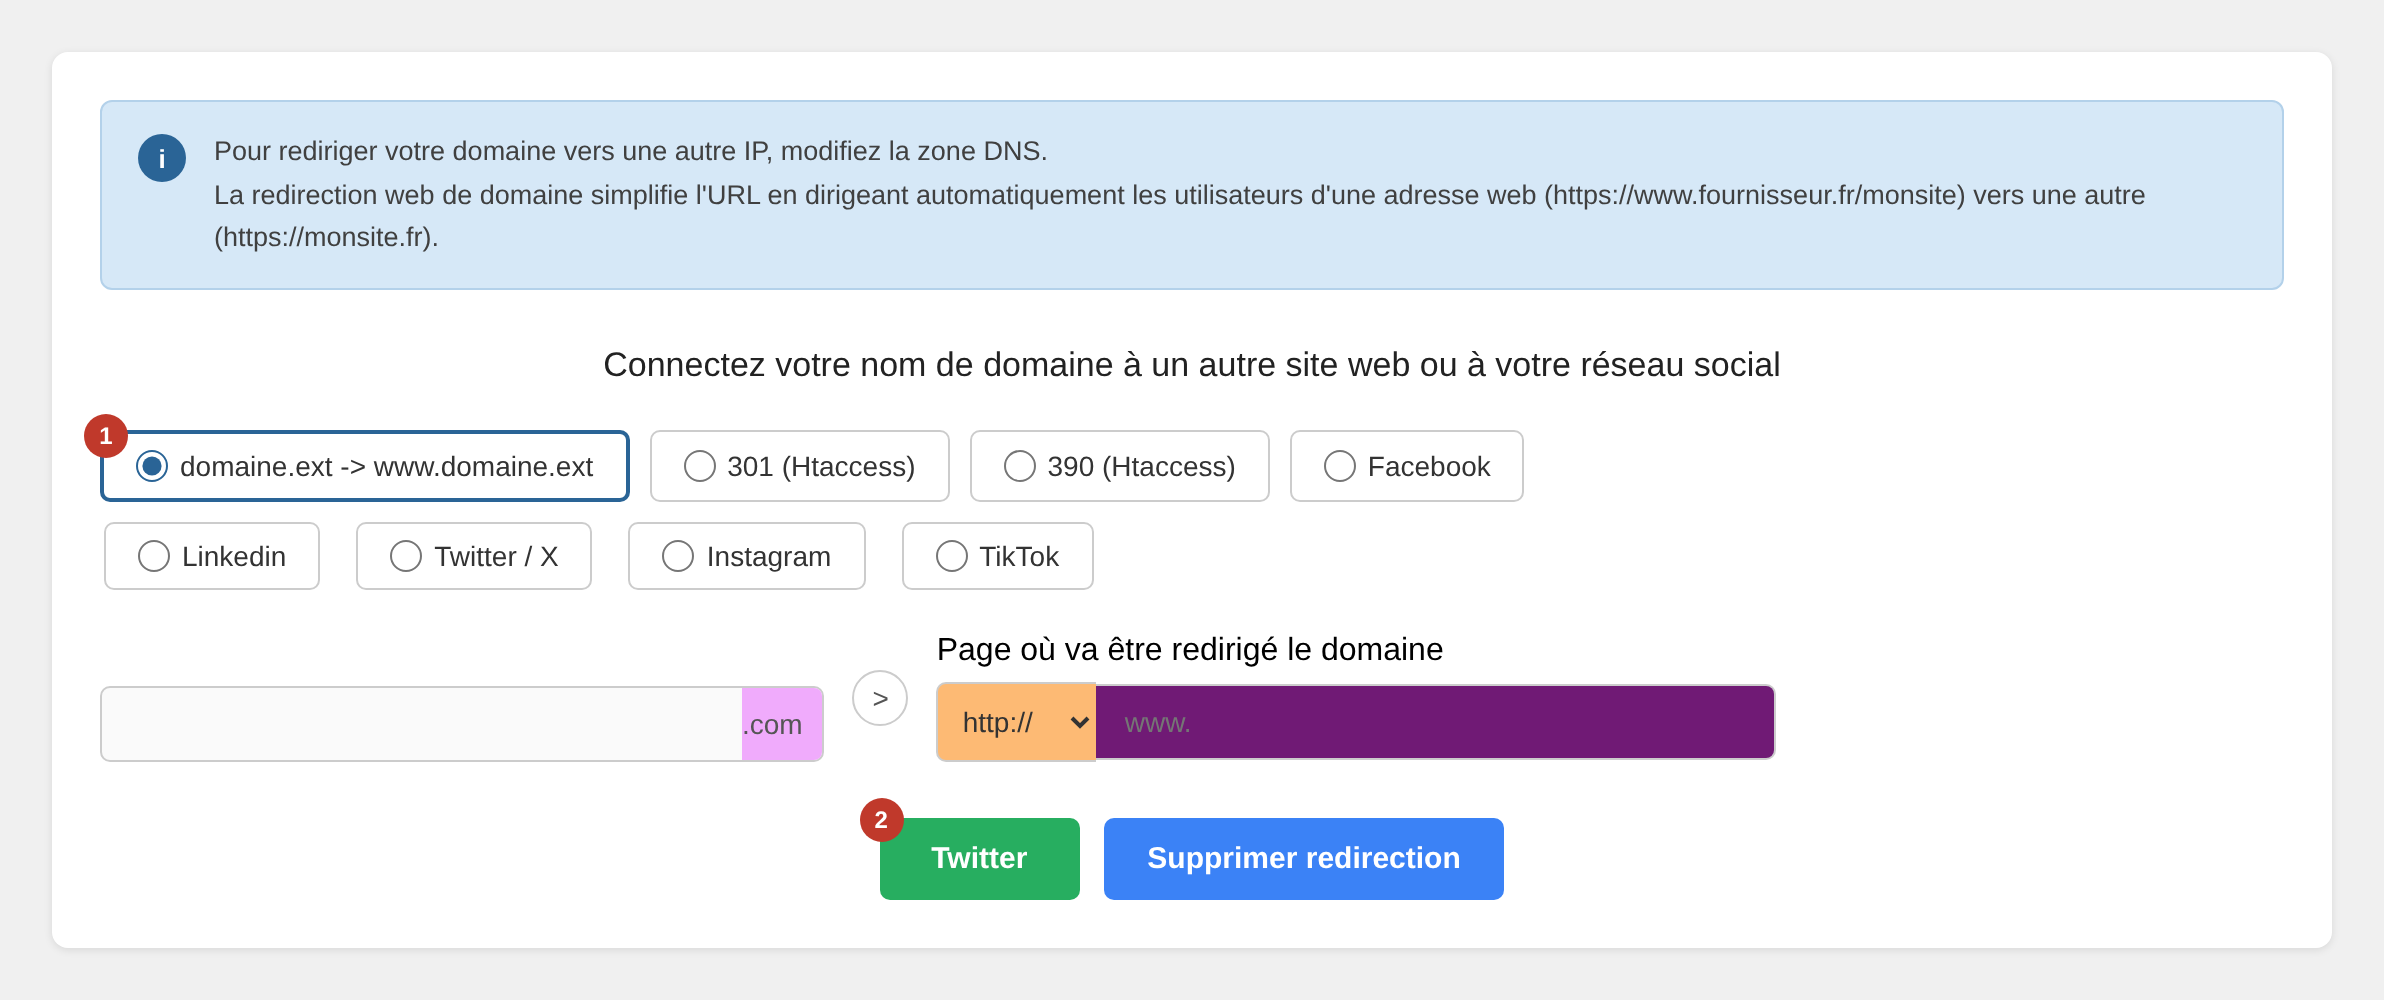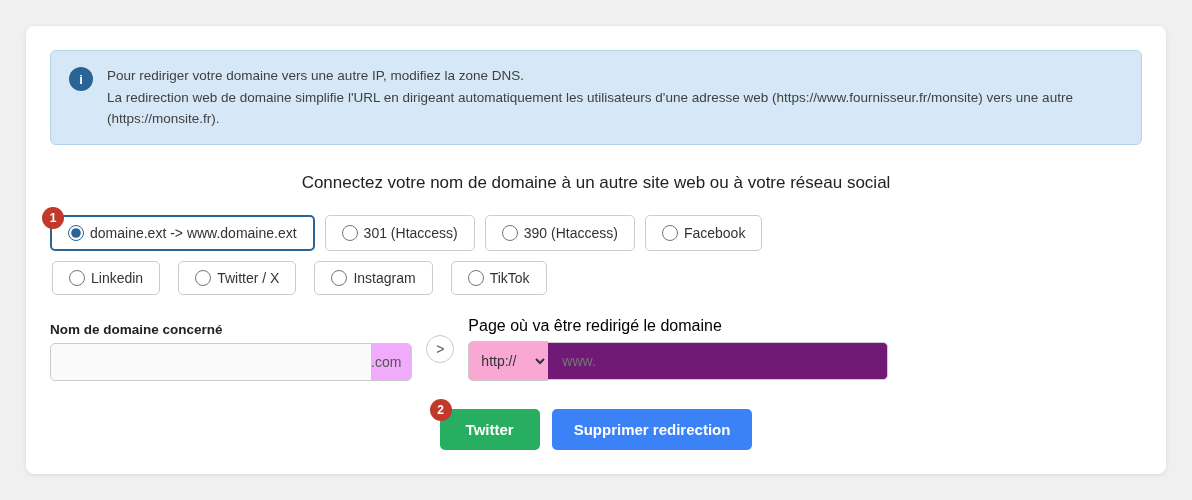--- a/index.html
+++ b/index.html
@@ -174,21 +174,21 @@
       display: flex;
       align-items: center;
       gap: 0;
     }
     .protocol-select {
       border: 1px solid #ccc;
       border-right: none;
       border-radius: 5px 0 0 5px;
       padding: 10px 8px;
       font-size: 14px;
-      background: #f9a8d4;
+      background: #fdba74;
       color: #333;
       cursor: pointer;
       outline: none;
     }
     .redirect-input {
       border: 1px solid #ccc;
       border-left: none;
       border-radius: 0 5px 5px 0;
       padding: 10px 14px;
       font-size: 14px;
@@ -298,21 +298,20 @@
     </label>
     <label class="radio-option">
       <input type="radio" name="redirect-type" style="">
       <span>TikTok</span>
     </label>
   </div>
 
   <div class="fields-row">
 
     <div class="field-group">
-      <label>Nom de domaine concerné</label>
       <div class="domain-input-wrap">
         <input type="text" placeholder="" style="">
         <span class="domain-suffix">.com</span>
       </div>
     </div>
 
     <div class="arrow-btn">&gt;</div>
 
     <div class="redirect-field-group">
       <label>Page où va être redirigé le domaine</label>

